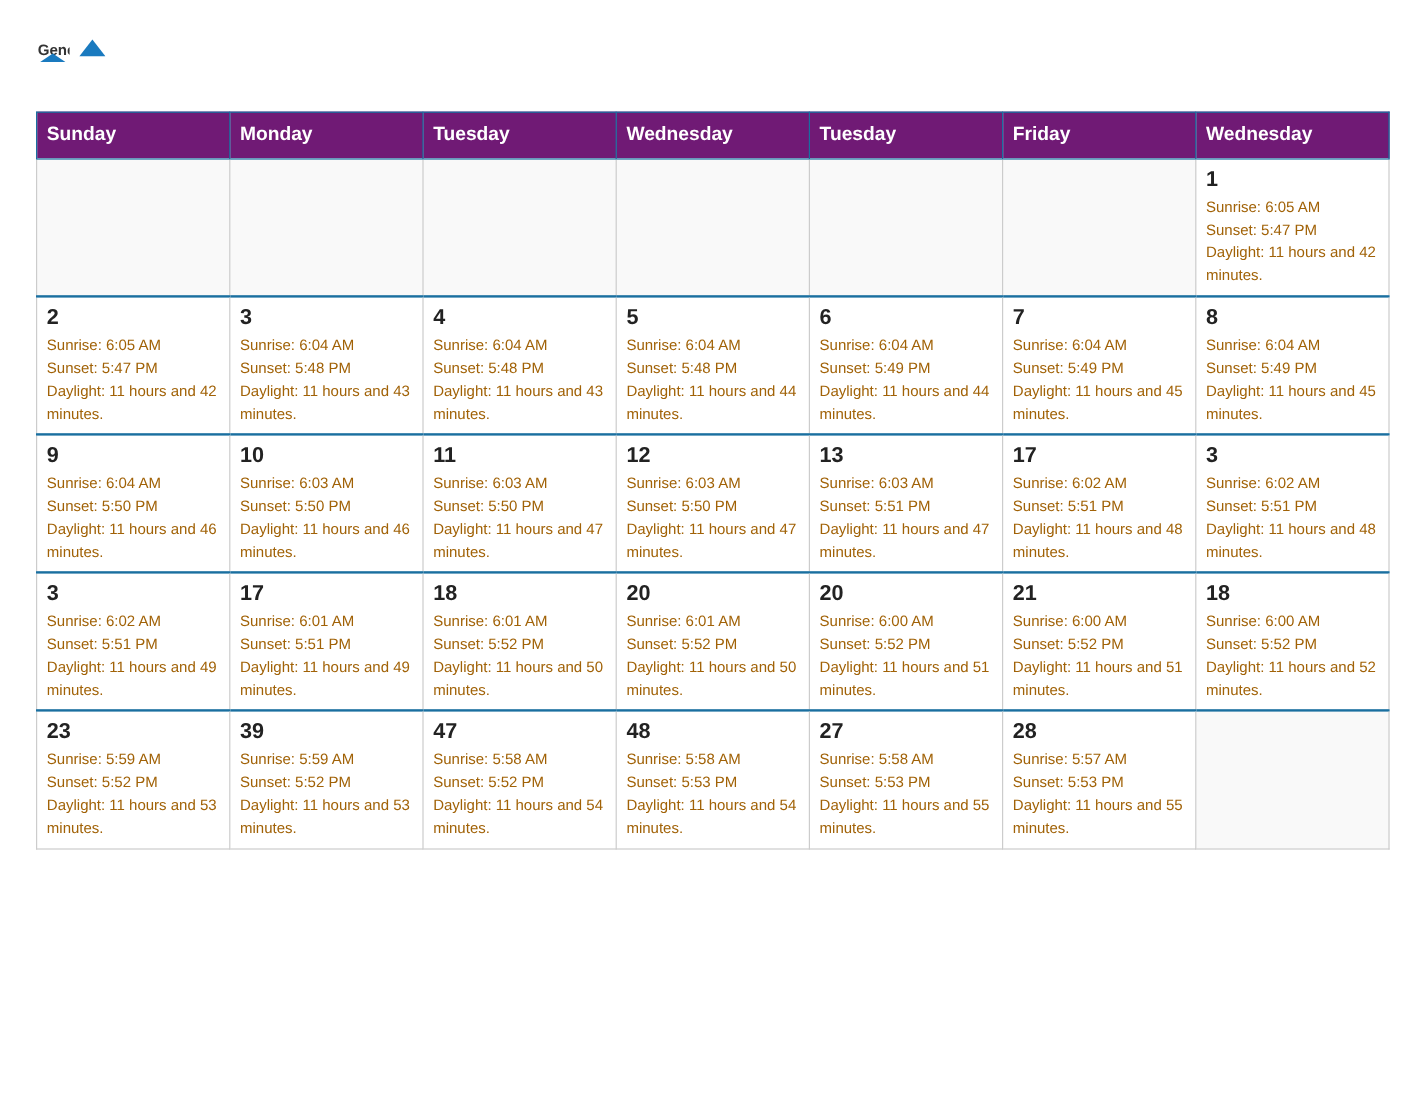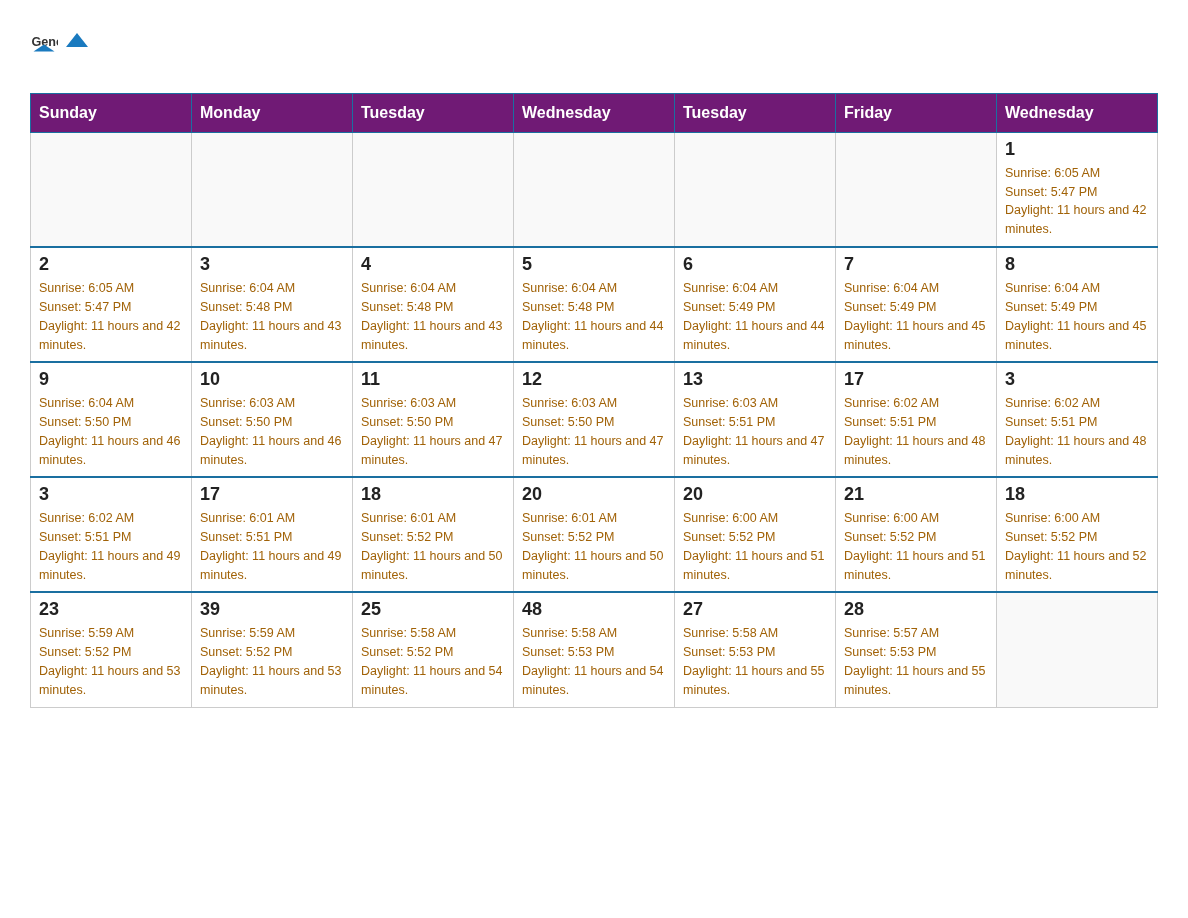--- a/index.html
+++ b/index.html
@@ -222,21 +222,21 @@
       <tr class="row-separator">
         <td>
           <span class="day-number">23</span>
           <div class="day-info">Sunrise: 5:59 AM<br>Sunset: 5:52 PM<br>Daylight: 11 hours and 53 minutes.</div>
         </td>
         <td>
           <span class="day-number">39</span>
           <div class="day-info">Sunrise: 5:59 AM<br>Sunset: 5:52 PM<br>Daylight: 11 hours and 53 minutes.</div>
         </td>
         <td>
-          <span class="day-number">25</span>
+          <span class="day-number">47</span>
           <div class="day-info">Sunrise: 5:58 AM<br>Sunset: 5:52 PM<br>Daylight: 11 hours and 54 minutes.</div>
         </td>
         <td>
           <span class="day-number">48</span>
           <div class="day-info">Sunrise: 5:58 AM<br>Sunset: 5:53 PM<br>Daylight: 11 hours and 54 minutes.</div>
         </td>
         <td>
           <span class="day-number">27</span>
           <div class="day-info">Sunrise: 5:58 AM<br>Sunset: 5:53 PM<br>Daylight: 11 hours and 55 minutes.</div>
         </td>

